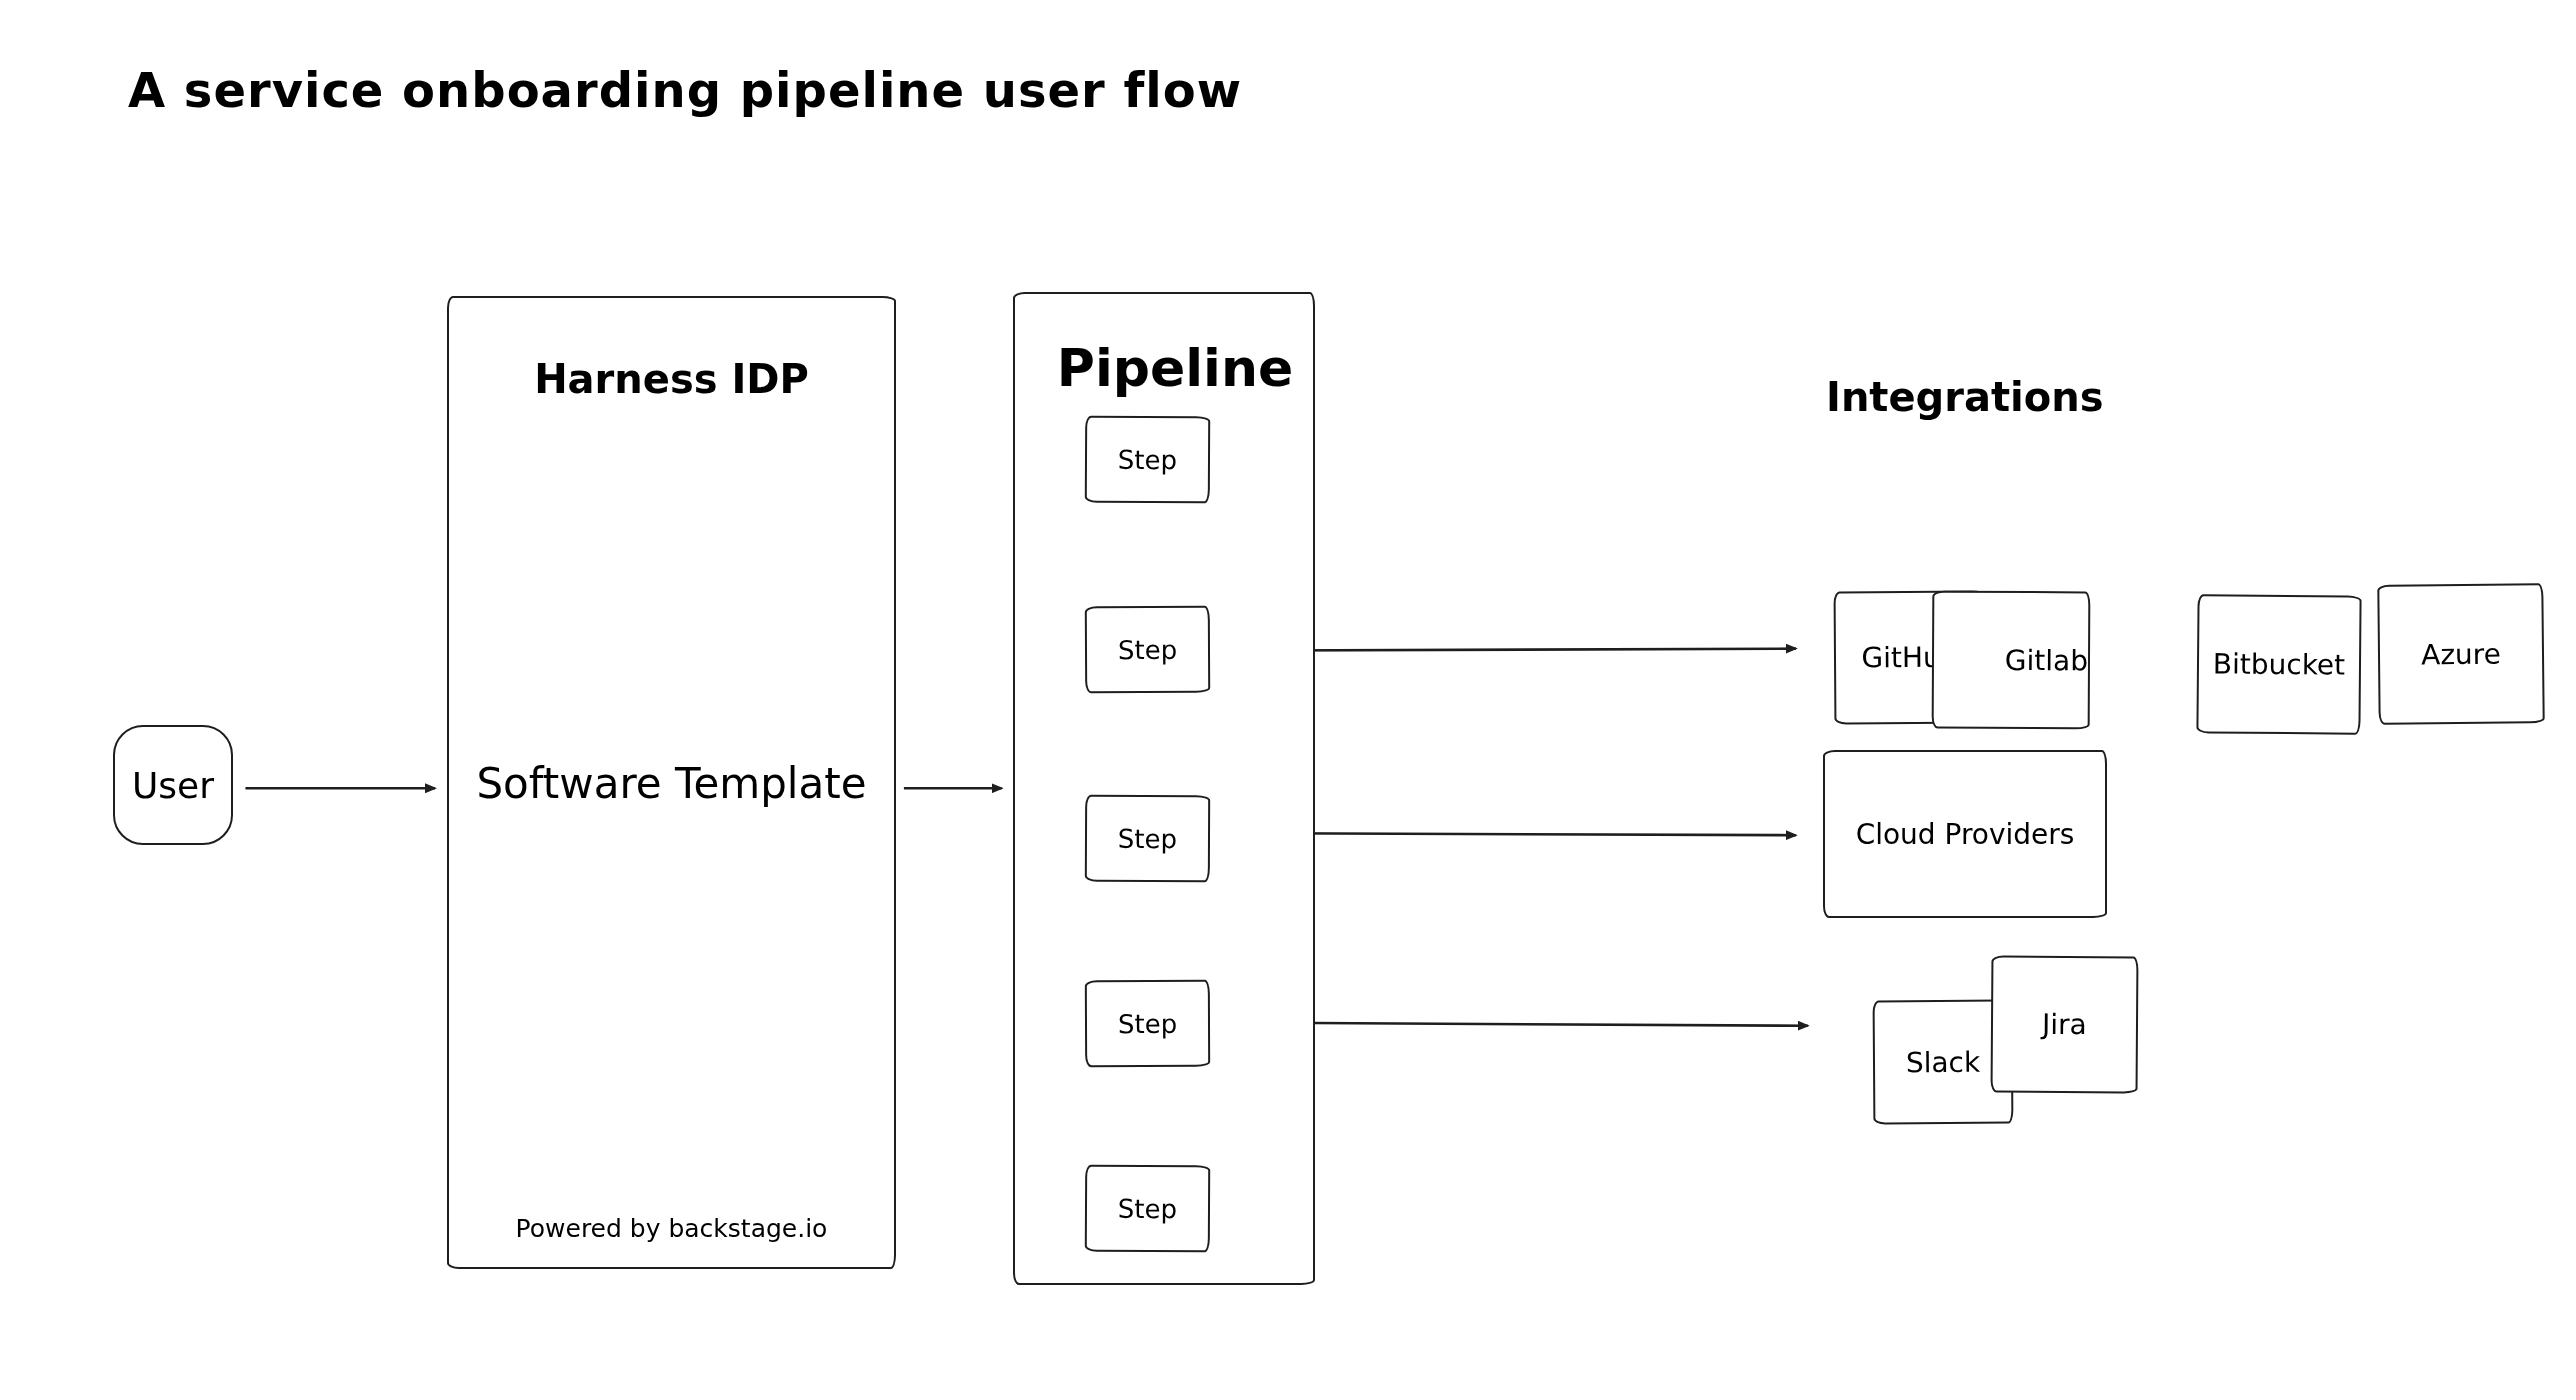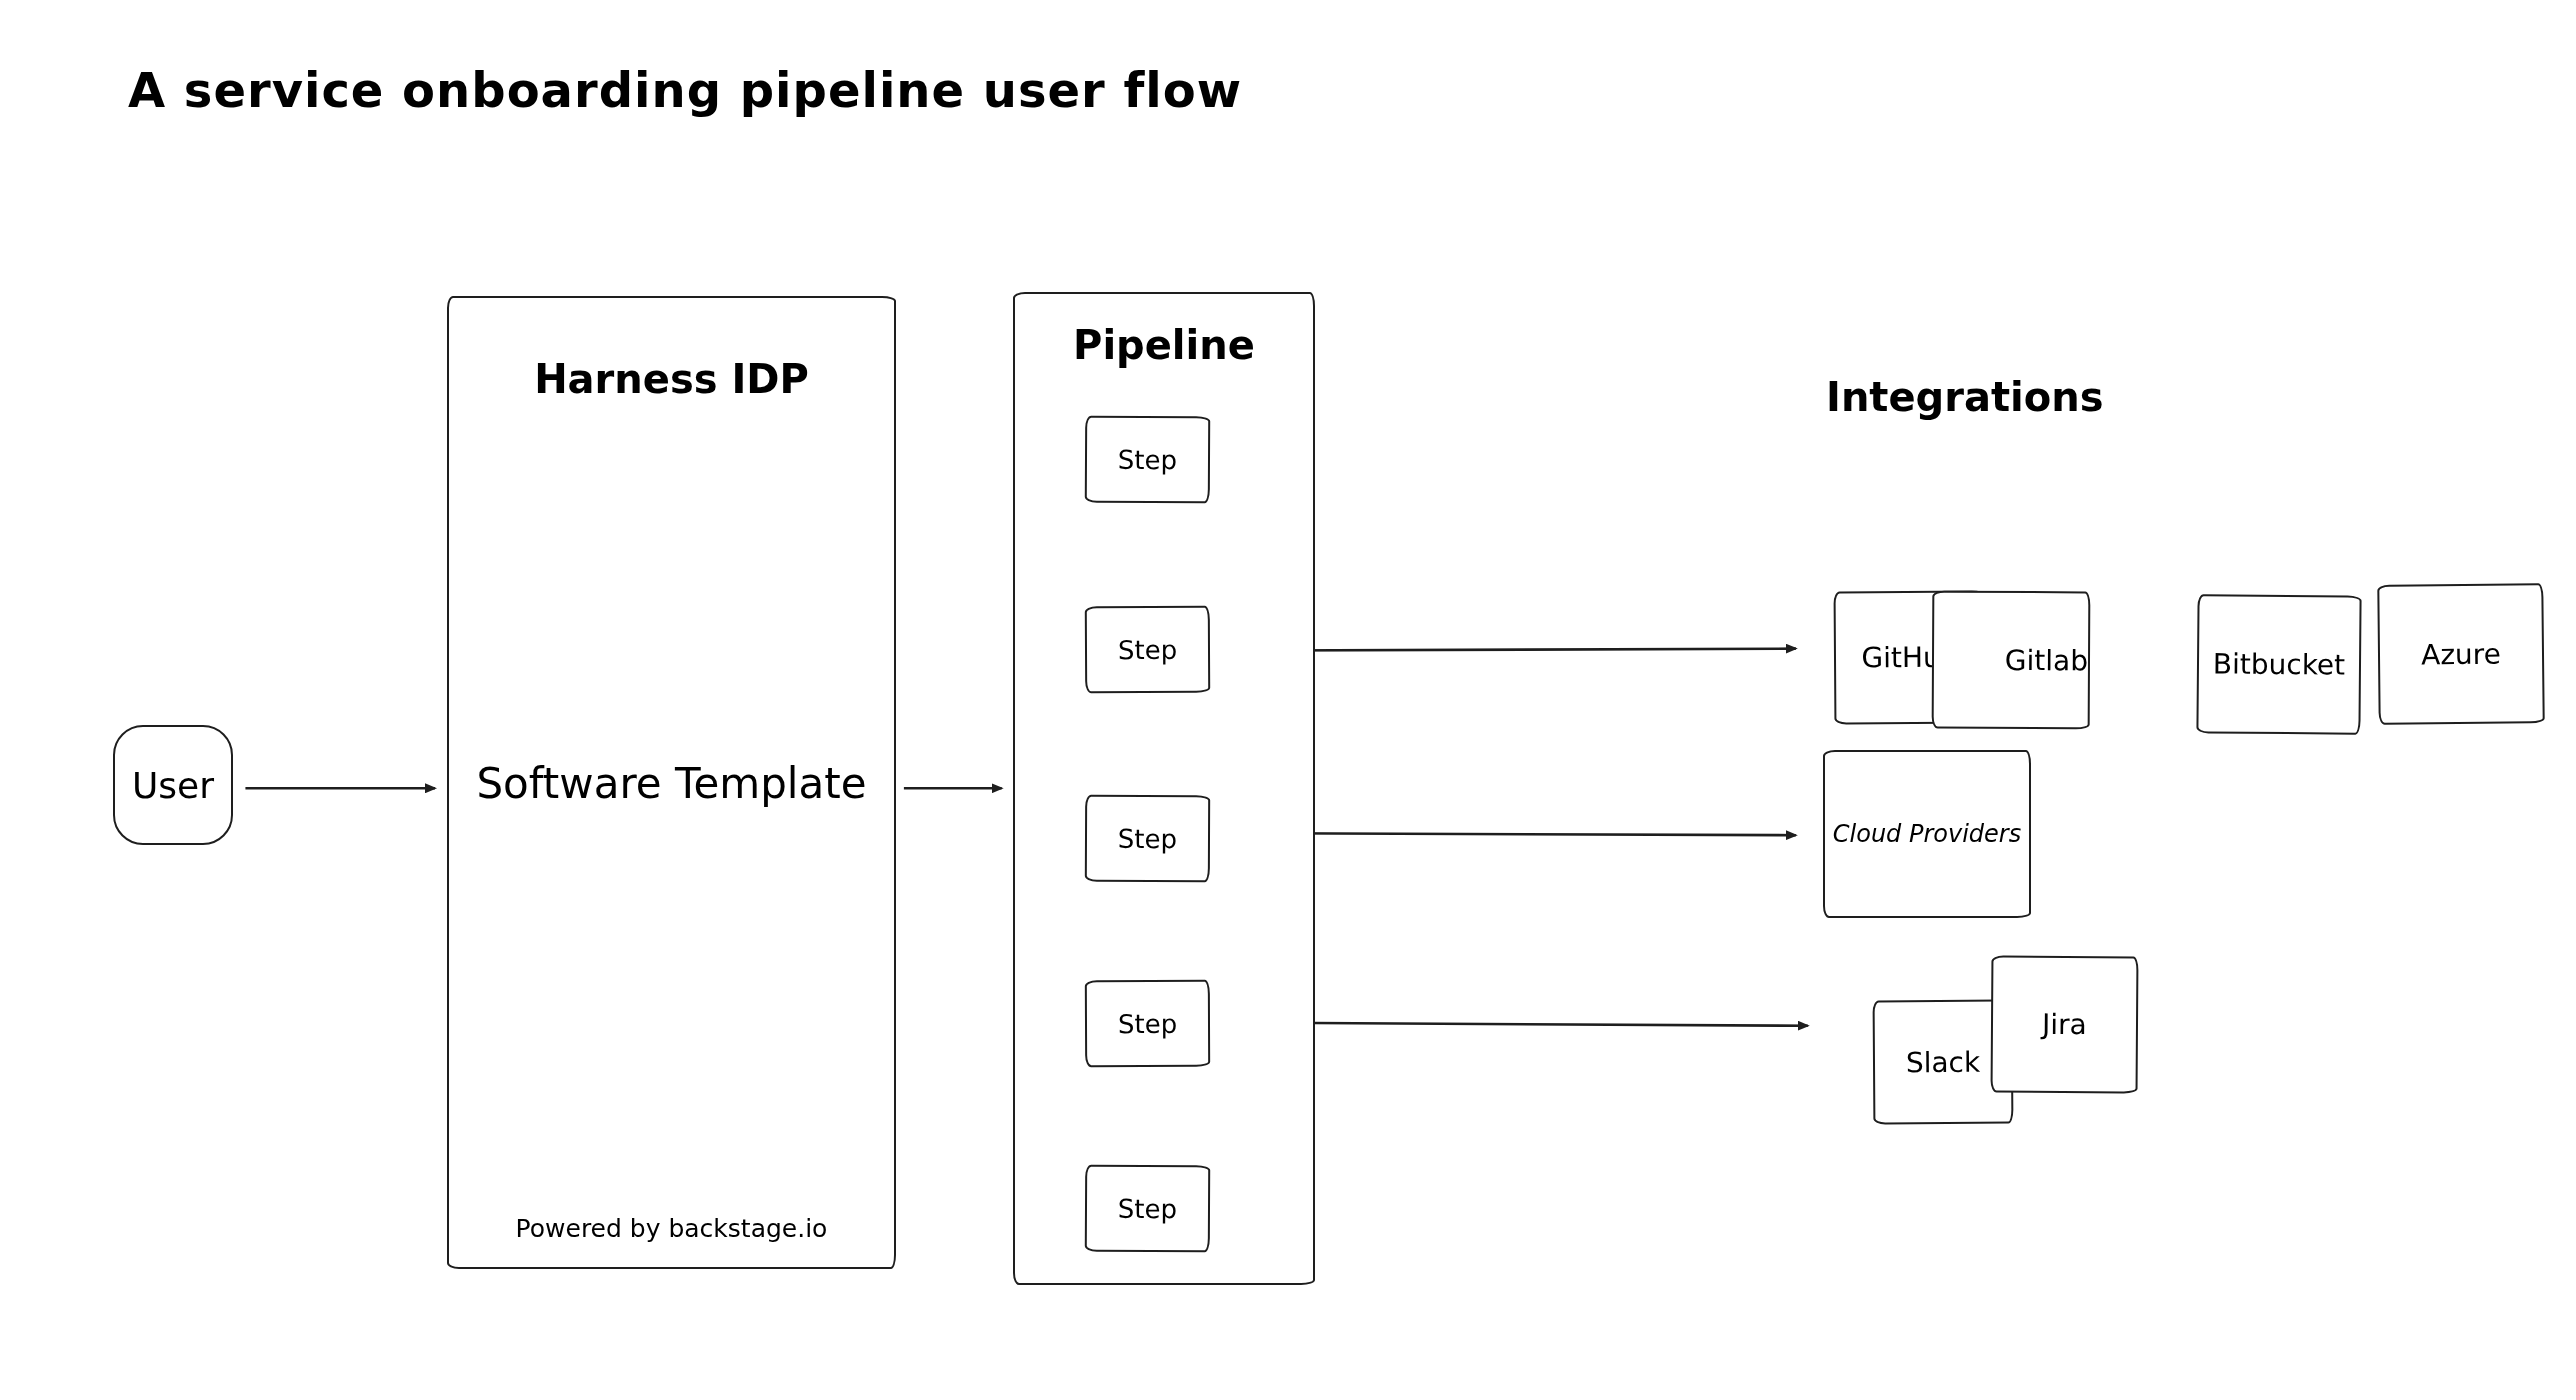--- a/index.html
+++ b/index.html
@@ -42,43 +42,43 @@
   }
 
   #idp-box { left: 447px; top: 296px; width: 449px; height: 973px; }
   #idp-box .inner-label { position: absolute; left: 0; width: 100%; text-align: center; }
   #idp-title   { top: 58px;  font-size: 40px; font-weight: bold; }
   #idp-body    { top: 461px; font-size: 42px; }
   #idp-footer  { top: 916px; font-size: 25px; }
 
   #pipeline-box { left: 1013px; top: 292px; width: 302px; height: 993px; }
   #pipeline-title {
-    position: absolute; left: 0; width: 100%; top: 28px;
-    text-align: center; font-size: 40px; font-weight: bold;
+    position: absolute; left: 0; width: 100%; top: 44px;
+    text-align: center; font-size: 52px; font-weight: bold; padding-left: 11px;
   }
   .step-box {
     left: 1085px; width: 125px; height: 87px;
     font-size: 26px;
   }
   #step-1 { top: 416px; transform: rotate(0.3deg); }
   #step-2 { top: 606px; transform: rotate(-0.3deg); }
   #step-3 { top: 795px; transform: rotate(0.25deg); }
   #step-4 { top: 980px; transform: rotate(-0.25deg); }
   #step-5 { top: 1165px; transform: rotate(0.3deg); }
 
   #integrations-title {
     position: absolute; left: 1826px; top: 374px;
     font-size: 40px; font-weight: bold; white-space: nowrap;
   }
   .int-box { font-size: 28px; }
   #int-github    { left: 1834px; top: 591px; width: 152px; height: 133px; transform: rotate(-0.4deg); }
   #int-gitlab    { left: 1932px; top: 591px; width: 158px; height: 138px; transform: rotate(0.3deg); justify-content: flex-end; }
   #int-bitbucket { left: 2197px; top: 595px; width: 164px; height: 139px; transform: rotate(0.5deg); }
   #int-azure     { left: 2378px; top: 584px; width: 166px; height: 140px; transform: rotate(-0.6deg); }
-  #int-cloud     { left: 1823px; top: 750px; width: 208px; height: 168px; font-size: 24px; font-style: italic; }
+  #int-cloud     { left: 1823px; top: 750px; width: 284px; height: 168px; font-size: 28px; }
   #int-slack     { left: 1829px; top: 1000px; width: 140px; height: 124px; transform: rotate(-0.4deg); margin-left: 44px; }
   #int-jira      { left: 1991px; top: 956px; width: 147px; height: 137px; transform: rotate(0.4deg); }
 
   #connectors { position: absolute; left: 0; top: 0; width: 2576px; height: 1401px; pointer-events: none; }
   #connectors line { stroke: #1e1e1e; stroke-width: 2.6; }
 </style>
 </head>
 <body>
 
 <div id="canvas">

